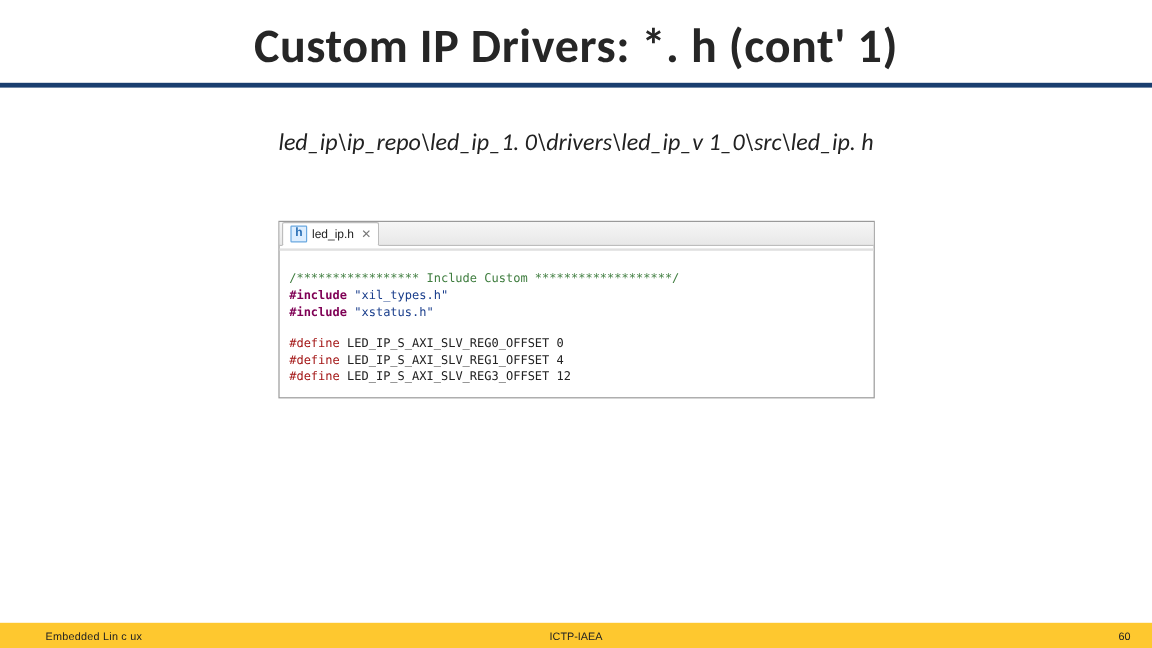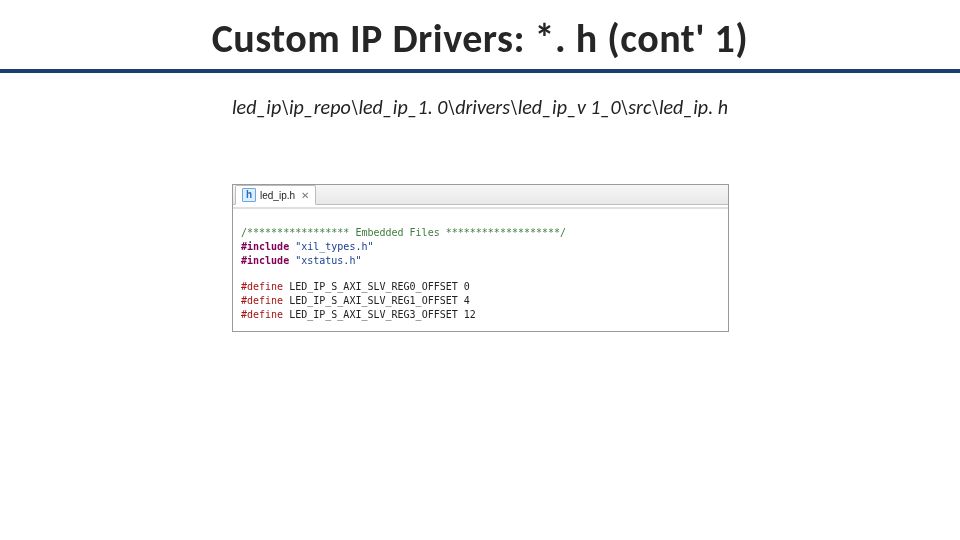--- a/index.html
+++ b/index.html
@@ -1,19 +1,19 @@
 <!DOCTYPE html>
 <html><head>
 <meta charset="utf-8">
 <style>
 html,body{margin:0;padding:0;width:960px;height:540px;background:#fff;font-family:"Segoe UI",Arial,sans-serif;overflow:hidden}
 .slide{position:relative;width:960px;height:540px}
 .title{font-family:Calibri,"Segoe UI",Arial,sans-serif;font-size:40px;font-weight:700;color:#262626;text-align:center;padding-top:14px;letter-spacing:.5px}
 .title-rule{height:4px;background:#1a3e6f;margin:6px 0 0 0}
-.path{font-family:Calibri,"Segoe UI",Arial,sans-serif;font-style:italic;font-size:20px;color:#222;text-align:center;margin-top:22px}
+.path{font-family:Calibri,"Segoe UI",Arial,sans-serif;font-style:italic;font-size:20px;color:#222;text-align:center;margin-top:34px}
 .code-win{position:absolute;left:232px;top:184px;width:495px;border:1px solid #9a9a9a;background:#fff}
 .tabbar{height:19px;background:linear-gradient(#f6f6f6,#e8e8e8);border-bottom:1px solid #bdbdbd;display:flex;align-items:flex-end}
 .tab{display:flex;align-items:center;gap:4px;height:18px;padding:0 6px;background:#fff;border:1px solid #bdbdbd;border-bottom:1px solid #fff;margin-left:2px;border-top-left-radius:2px;border-top-right-radius:2px;position:relative;top:1px}
 .tab .ficon{width:12px;height:12px;display:flex;align-items:center;justify-content:center;font-size:10px;font-weight:700;color:#2a6fb5;background:#def;border:1px solid #6aa8e0;border-radius:1px;line-height:1}
 .tab .fname{font-size:10px;color:#222}
 .tab .close{font-size:10px;color:#777;margin-left:2px;font-family:Arial}
 .code-body{padding:5px 8px 9px 8px;font-family:Consolas,Menlo,monospace;font-size:10px;line-height:14px;color:#222}
 .code-body .pp{color:#7f0055;font-weight:700}
 .code-body .pp2{color:#a31515;font-weight:400}
 .code-body .cmt{color:#3f7d3f}
@@ -38,23 +38,28 @@
     <div class="tabbar">
       <div class="tab">
         <span class="ficon">h</span>
         <span class="fname">led_ip.h</span>
         <span class="close">✕</span>
       </div>
     </div>
     <div class="ruler"></div>
     <div class="code-body" id="code-body">
         <div class="blank"></div>
-        <div class="code-row"><span class="cmt">/***************** Embedded Files *******************/</span></div>
+        <div class="code-row"><span class="cmt">/***************** Include Custom *******************/</span></div>
         <div class="code-row"><span class="pp">#include</span> <span class="str">"xil_types.h"</span></div>
         <div class="code-row"><span class="pp">#include</span> <span class="str">"xstatus.h"</span></div>
         <div class="blank"></div>
         <div class="code-row"><span class="pp2">#define</span> LED_IP_S_AXI_SLV_REG0_OFFSET 0</div>
         <div class="code-row"><span class="pp2">#define</span> LED_IP_S_AXI_SLV_REG1_OFFSET 4</div>
         <div class="code-row"><span class="pp2">#define</span> LED_IP_S_AXI_SLV_REG3_OFFSET 12</div>
       </div>
   </div>
 
+  <div class="footer">
+    <span class="left">Embedded Lin c ux</span>
+    <span class="mid">ICTP-IAEA</span>
+    <span class="right">60</span>
+  </div>
 </div>
 
 </body></html>

